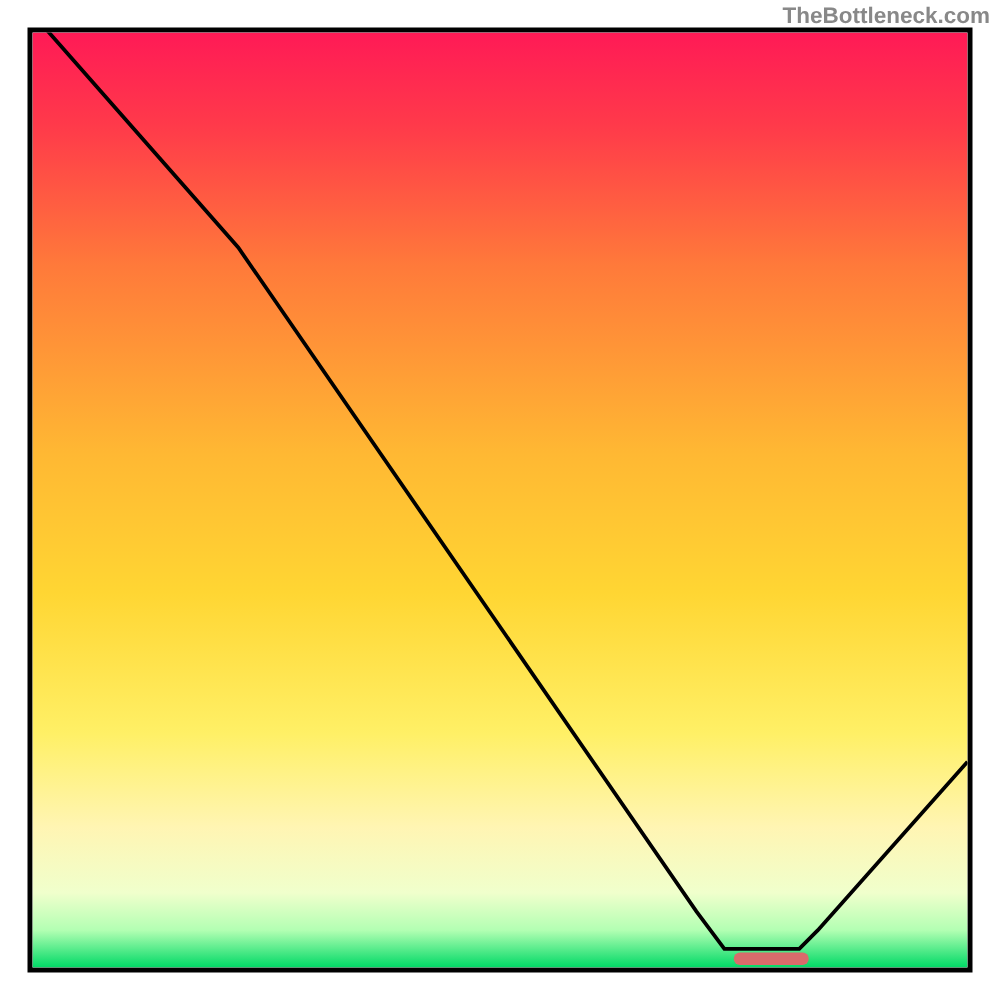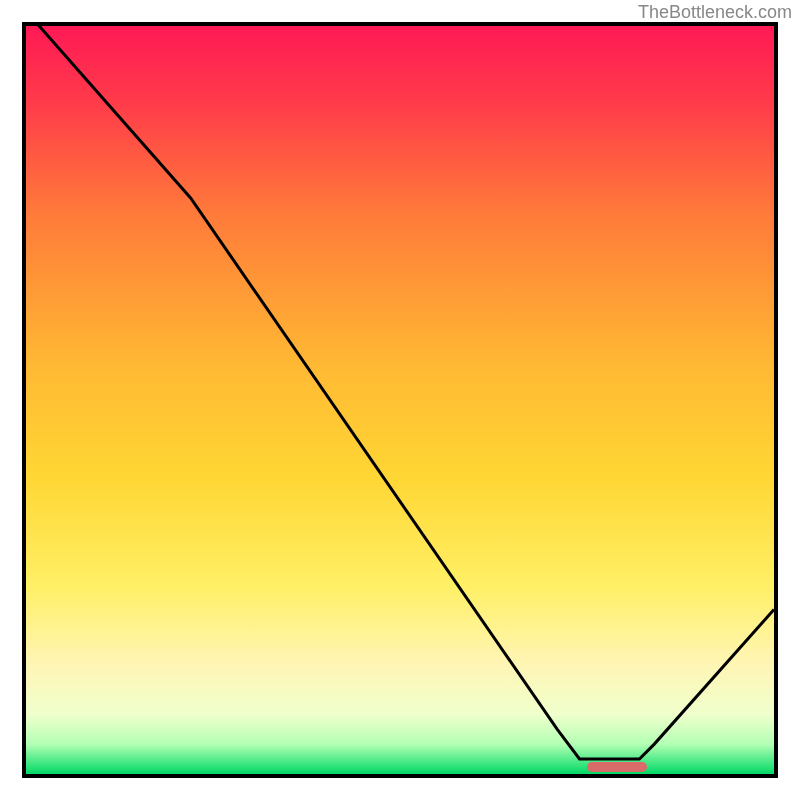--- a/index.html
+++ b/index.html
@@ -13,21 +13,21 @@
       background: #ffffff;
       position: relative;
       font-family: Arial, sans-serif;
     }
     .watermark {
       position: absolute;
       top: 2px;
       right: 8px;
       font-size: 18px;
       color: #888888;
-      font-weight: normal;
+      font-weight: bold;
       z-index: 10;
     }
     .chart-container {
       position: absolute;
       top: 22px;
       left: 22px;
       width: 756px;
       height: 756px;
       border: 4px solid #000000;
     }

